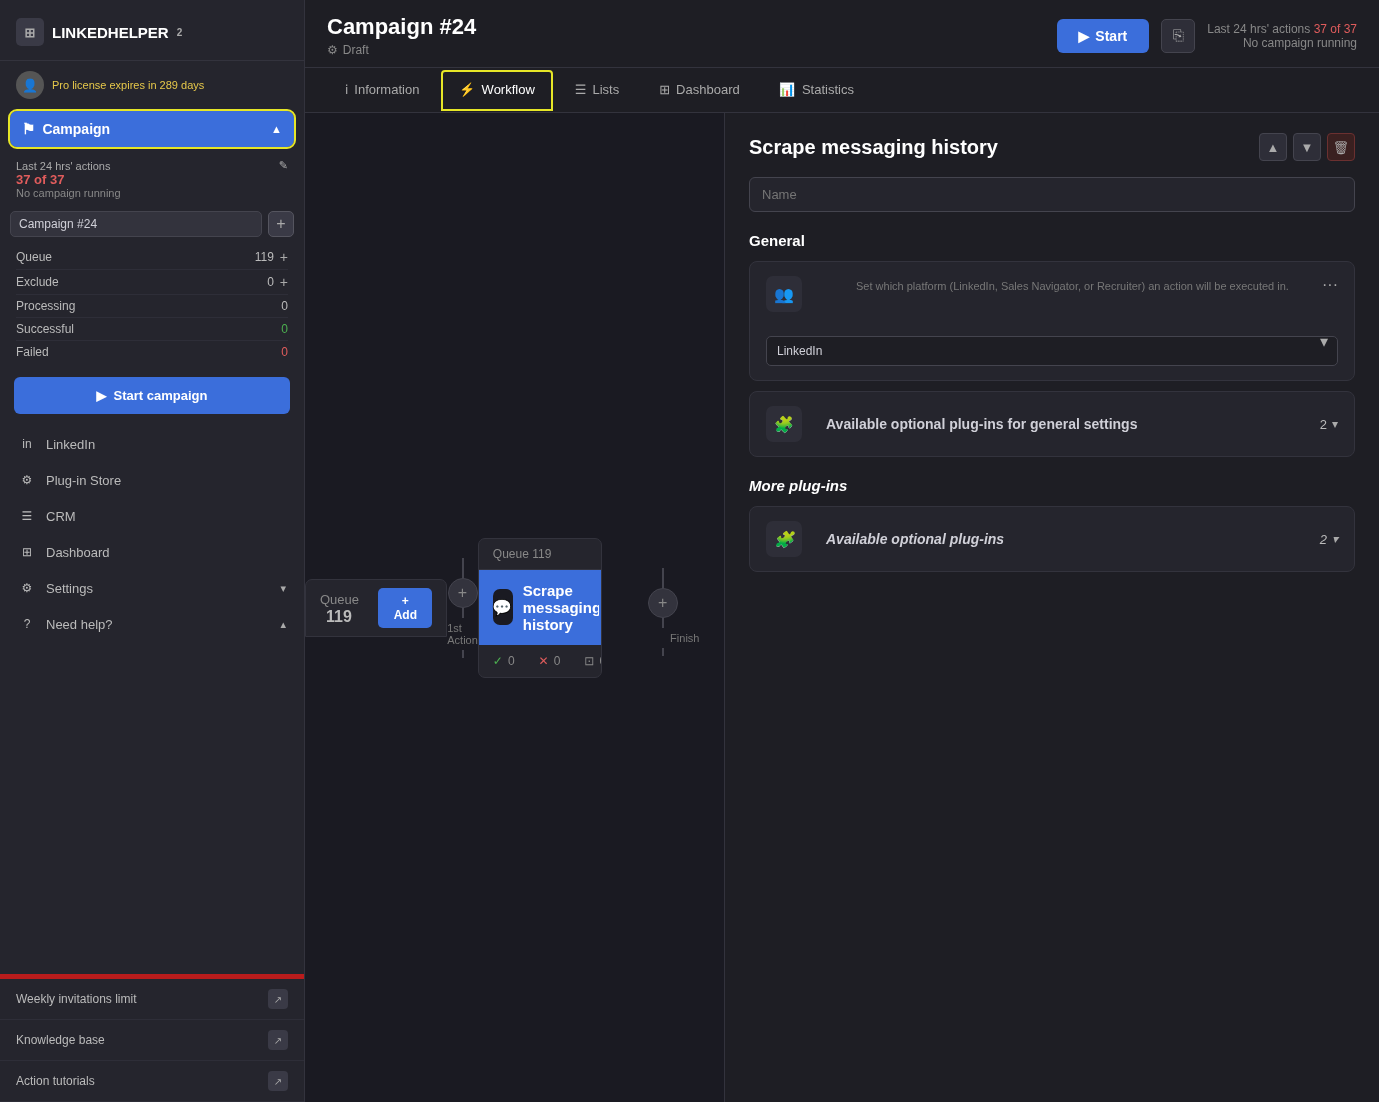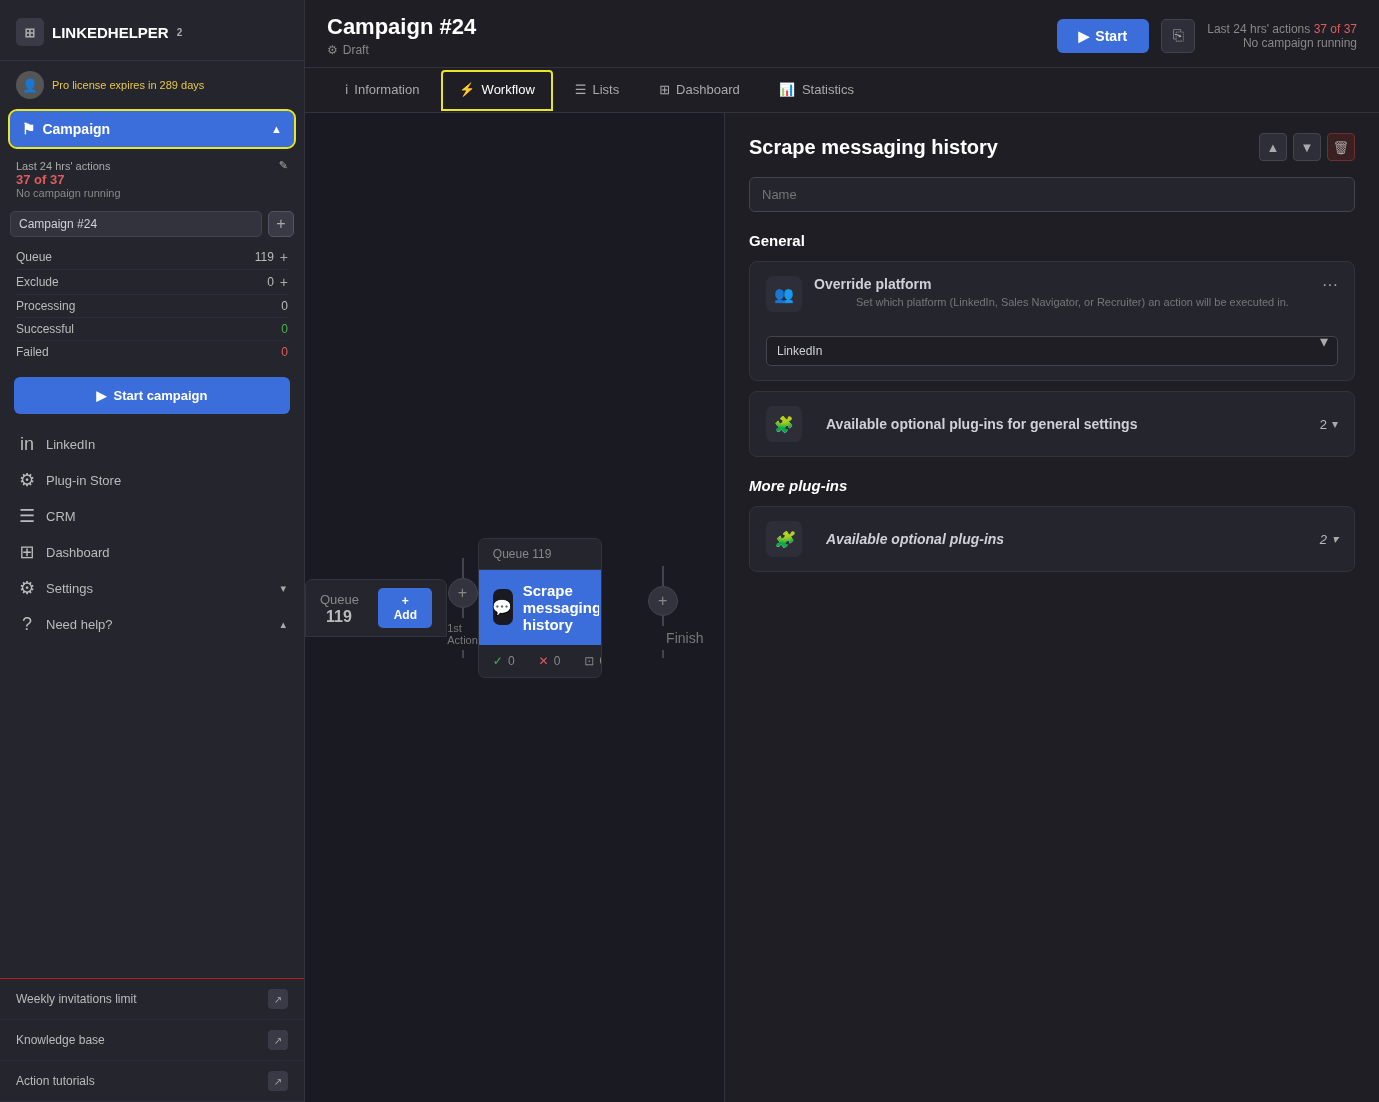--- a/index.html
+++ b/index.html
@@ -135,25 +135,25 @@
     .sidebar-nav {
       display: flex; flex-direction: column;
       padding: 4px 0;
     }
     .nav-item {
       display: flex; align-items: center; gap: 10px;
       padding: 9px 18px;
       font-size: 13px; color: #bbb;
       cursor: pointer;
     }
-    .nav-icon { width: 18px; height: 18px; display: flex; align-items: center; justify-content: center; font-size: 18px; }
+    .nav-icon { width: 18px; height: 18px; display: flex; align-items: center; justify-content: center; font-size: 12px; }
 
     .sidebar-footer {
       margin-top: auto;
-      border-top: 1px solid #b91c1c;
+      border-top: 5px solid #b91c1c;
     }
     .footer-item {
       display: flex; align-items: center; justify-content: space-between;
       padding: 10px 16px;
       font-size: 12px; color: #bbb;
       cursor: pointer;
       border-bottom: 1px solid #2e2e38;
     }
     .footer-item .ext-icon {
       width: 20px; height: 20px;
@@ -335,21 +335,21 @@
     .stat-item { display: flex; align-items: center; gap: 5px; }
     .stat-check { color: #4caf50; }
     .stat-x { color: #e05c5c; }
     .stat-skip { color: #888; }
 
     .finish-section {
       display: flex; flex-direction: column; align-items: center;
       margin-top: 8px; width: 360px;
     }
     .finish-label {
-      font-size: 14px; color: #777; margin: 4px 0; padding-left: 44px;
+      font-size: 11px; color: #777; margin: 4px 0; padding-left: 44px;
     }
     .processed-card {
       width: 360px;
       background: #25252d;
       border: 1px solid #33333d;
       border-radius: 7px;
       padding: 16px 14px;
       font-size: 13px; color: #666;
     }
 
@@ -711,21 +711,20 @@
       <input class="name-input" type="text" placeholder="Name" style="">
 
       
       <div class="section-heading">General</div>
 
       
       <div class="plugin-card">
         <div class="plugin-card-header">
           <div class="plugin-icon">👥</div>
           <div class="plugin-info">
-            <div class="plugin-name">Override platform</div>
             <div class="plugin-desc">Set which platform (LinkedIn, Sales Navigator, or Recruiter) an action will be executed in.</div>
           </div>
           <span class="more-btn">···</span>
         </div>
         <div class="select-wrapper">
           <select class="plugin-select">
             <option>LinkedIn</option>
             <option>Sales Navigator</option>
             <option>Recruiter</option>
           </select>

